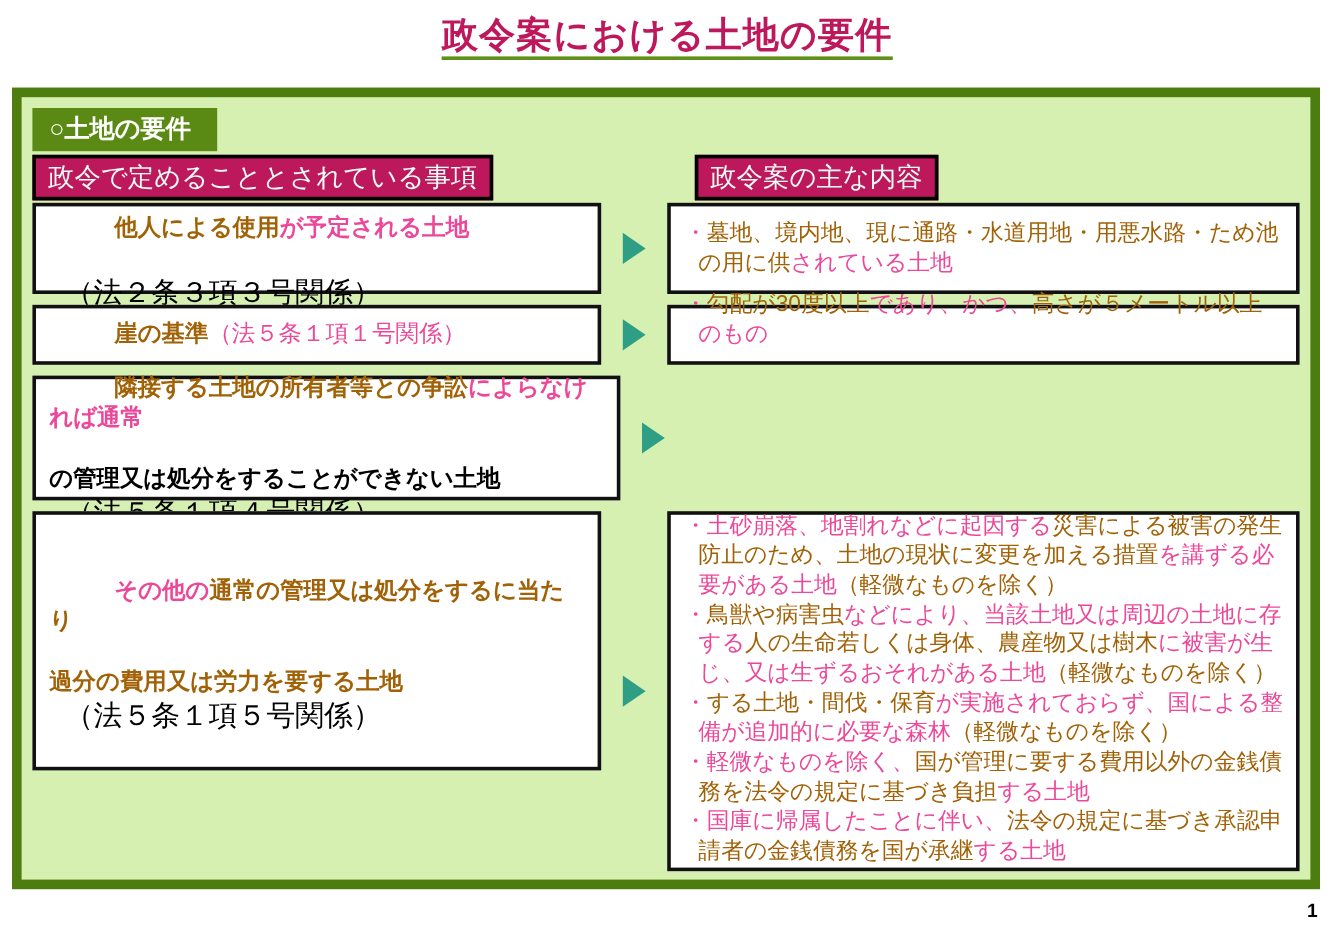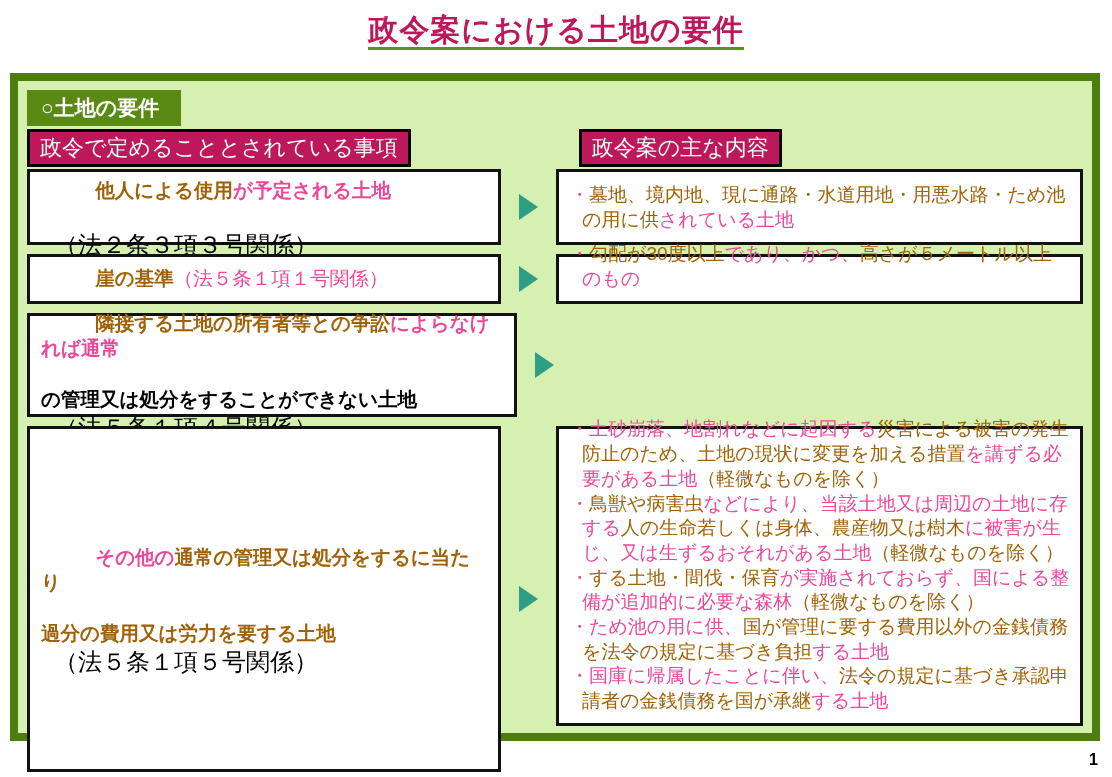--- a/index.html
+++ b/index.html
@@ -133,22 +133,22 @@
     text-indent: -12px;
     padding-left: 12px;
     margin-bottom: 0px;
   }
   .bullet.tight { line-height: 1.30; }
 
   
   .row-1 .cell { height: 76px; }
   .row-2 .cell { height: 50px; }
   .row-3 .cell { height: 104px; }
-  .row-4 .cell-left  { height: 346px; }
-  .row-4 .cell-right { height: 300px; padding-top: 7px; justify-content: flex-end; }
+  .row-4 .cell-left  { height: 216px; }
+  .row-4 .cell-right { height: 300px; padding-top: 7px; justify-content: center; }
 
   
   .page-num {
     position: absolute;
     right: 14px;
     bottom: 8px;
     font-size: 16px;
     font-weight: bold;
     color: #000000;
   }
@@ -237,21 +237,21 @@
         <div class="bullet tight">
           <span class="blk">・</span><span class="blk">土砂崩落、地割れなどに起因する</span><span class="red">災害による被害の発生防止の</span><span class="red">ため、土地の現状に変更を加える措置</span><span class="blk">を講ずる必要がある土地</span><span class="red">（軽微なものを除く）</span>
         </div>
         <div class="bullet tight">
           <span class="blk">・</span><span class="red">鳥獣や病害虫</span><span class="blk">などにより、当該土地又は周辺の土地に存する</span><span class="red">人の生命若しくは身体、農産物又は樹木</span><span class="blk">に被害が生じ、又は生ずるおそれがある土地</span><span class="red">（軽微なものを除く）</span>
         </div>
         <div class="bullet tight">
           <span class="blk">・</span><span class="red">する土地・間伐・保育</span><span class="blk">が実施されておらず、国による整備が追加的に必要な森林</span><span class="red">（軽微なものを除く）</span>
         </div>
         <div class="bullet tight">
-          <span class="blk">・</span><span class="blk">ため池の用に供、</span><span class="red">国が管理に要する費用以外の金銭債務を法令の規定に基づき負担</span><span class="blk">する土地</span>
+          <span class="blk">・</span><span class="blk">軽微なものを除く、</span><span class="red">国が管理に要する費用以外の金銭債務を法令の規定に基づき負担</span><span class="blk">する土地</span>
         </div>
         <div class="bullet tight">
           <span class="blk">・</span><span class="blk">国庫に帰属したことに伴い、</span><span class="red">法令の規定に基づき承認申請者の金銭債務を国が承継</span><span class="blk">する土地</span>
         </div>
       </div>
     </div>
 
   </div>
 </div>
 

